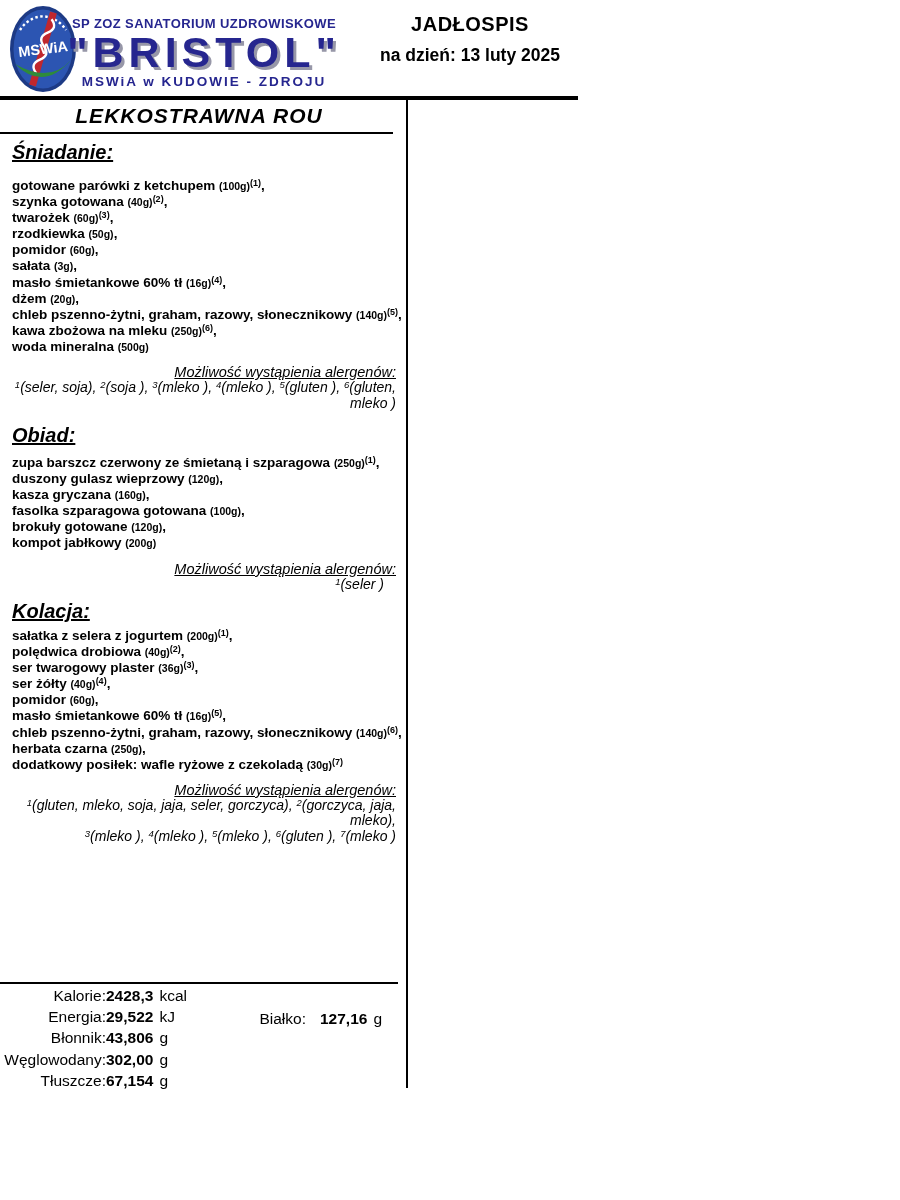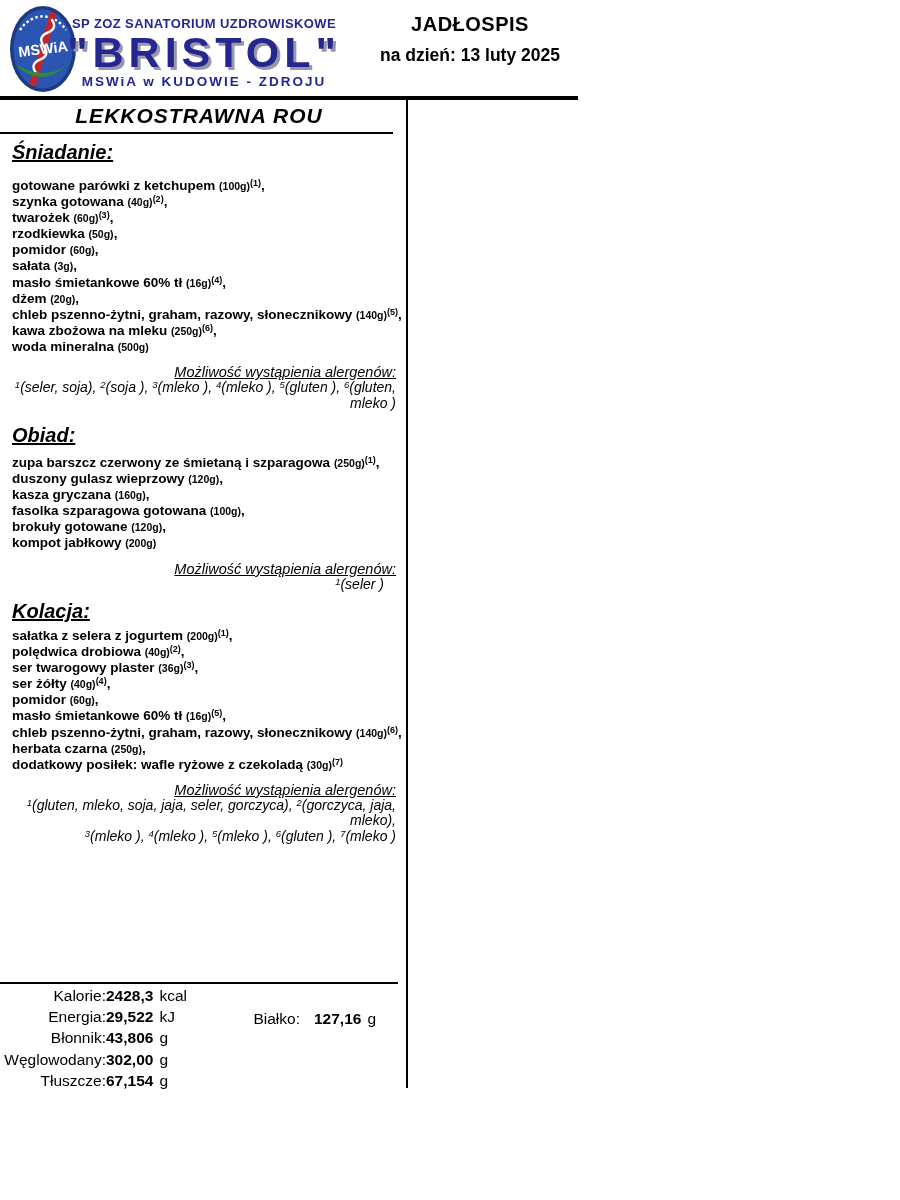--- a/index.html
+++ b/index.html
@@ -46,21 +46,21 @@
   .sec1 .allergen-line { padding-right:12px; }
 
   
   .nutrition { position:absolute; left:0; top:982px; width:400px; }
   .nut-rule { width:398px; height:2px; background:#000; }
   .nut-rows { margin-top:3px; }
   .nut-row { display:flex; align-items:flex-start; height:21.2px; font-size:15.5px; }
   .nut-label { width:106px; text-align:right; }
   .nut-value { margin-left:0; font-weight:700; }
   .nut-unit  { margin-left:6px; }
-  .protein { position:absolute; left:230px; top:26px; display:flex; align-items:center;
+  .protein { position:absolute; left:236px; top:26px; display:flex; align-items:center;
              height:21.2px; font-size:15.5px; }
   .protein-label { width:70px; text-align:right; }
   .protein-value { margin-left:14px; font-weight:700; }
   .protein-unit  { margin-left:6px; }
 </style>
 </head>
 <body>
 
 <div class="page">
 

